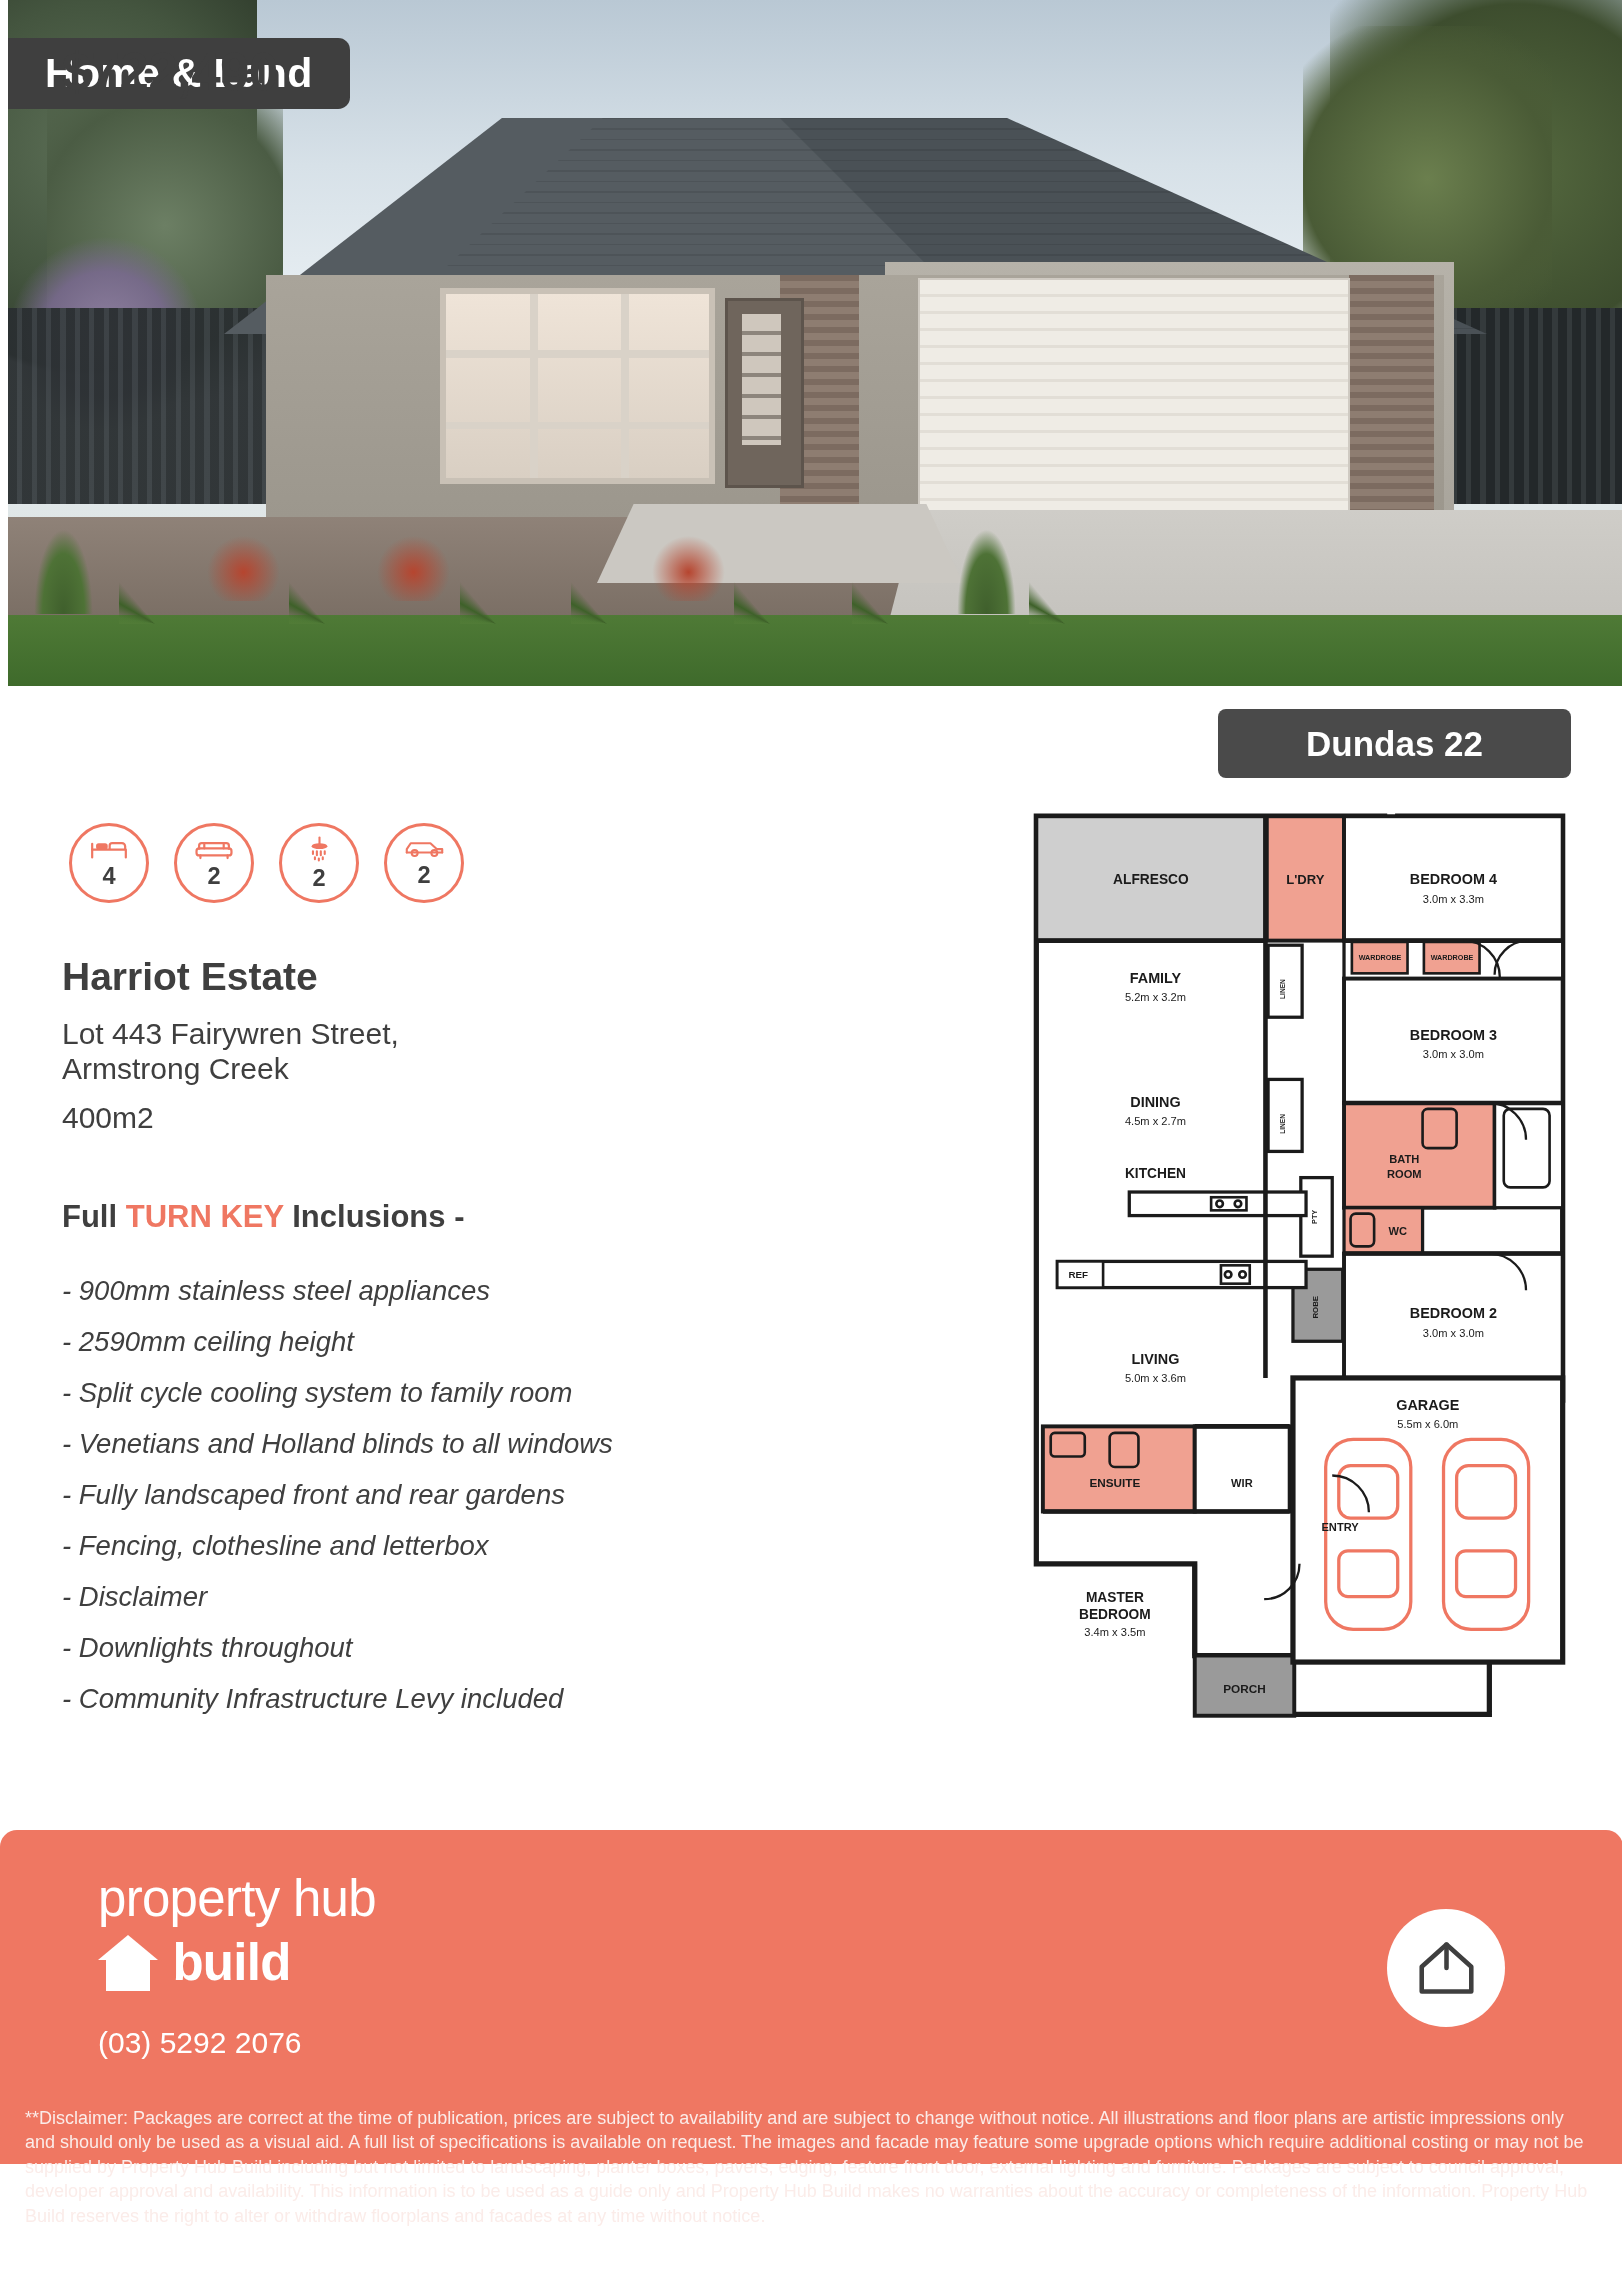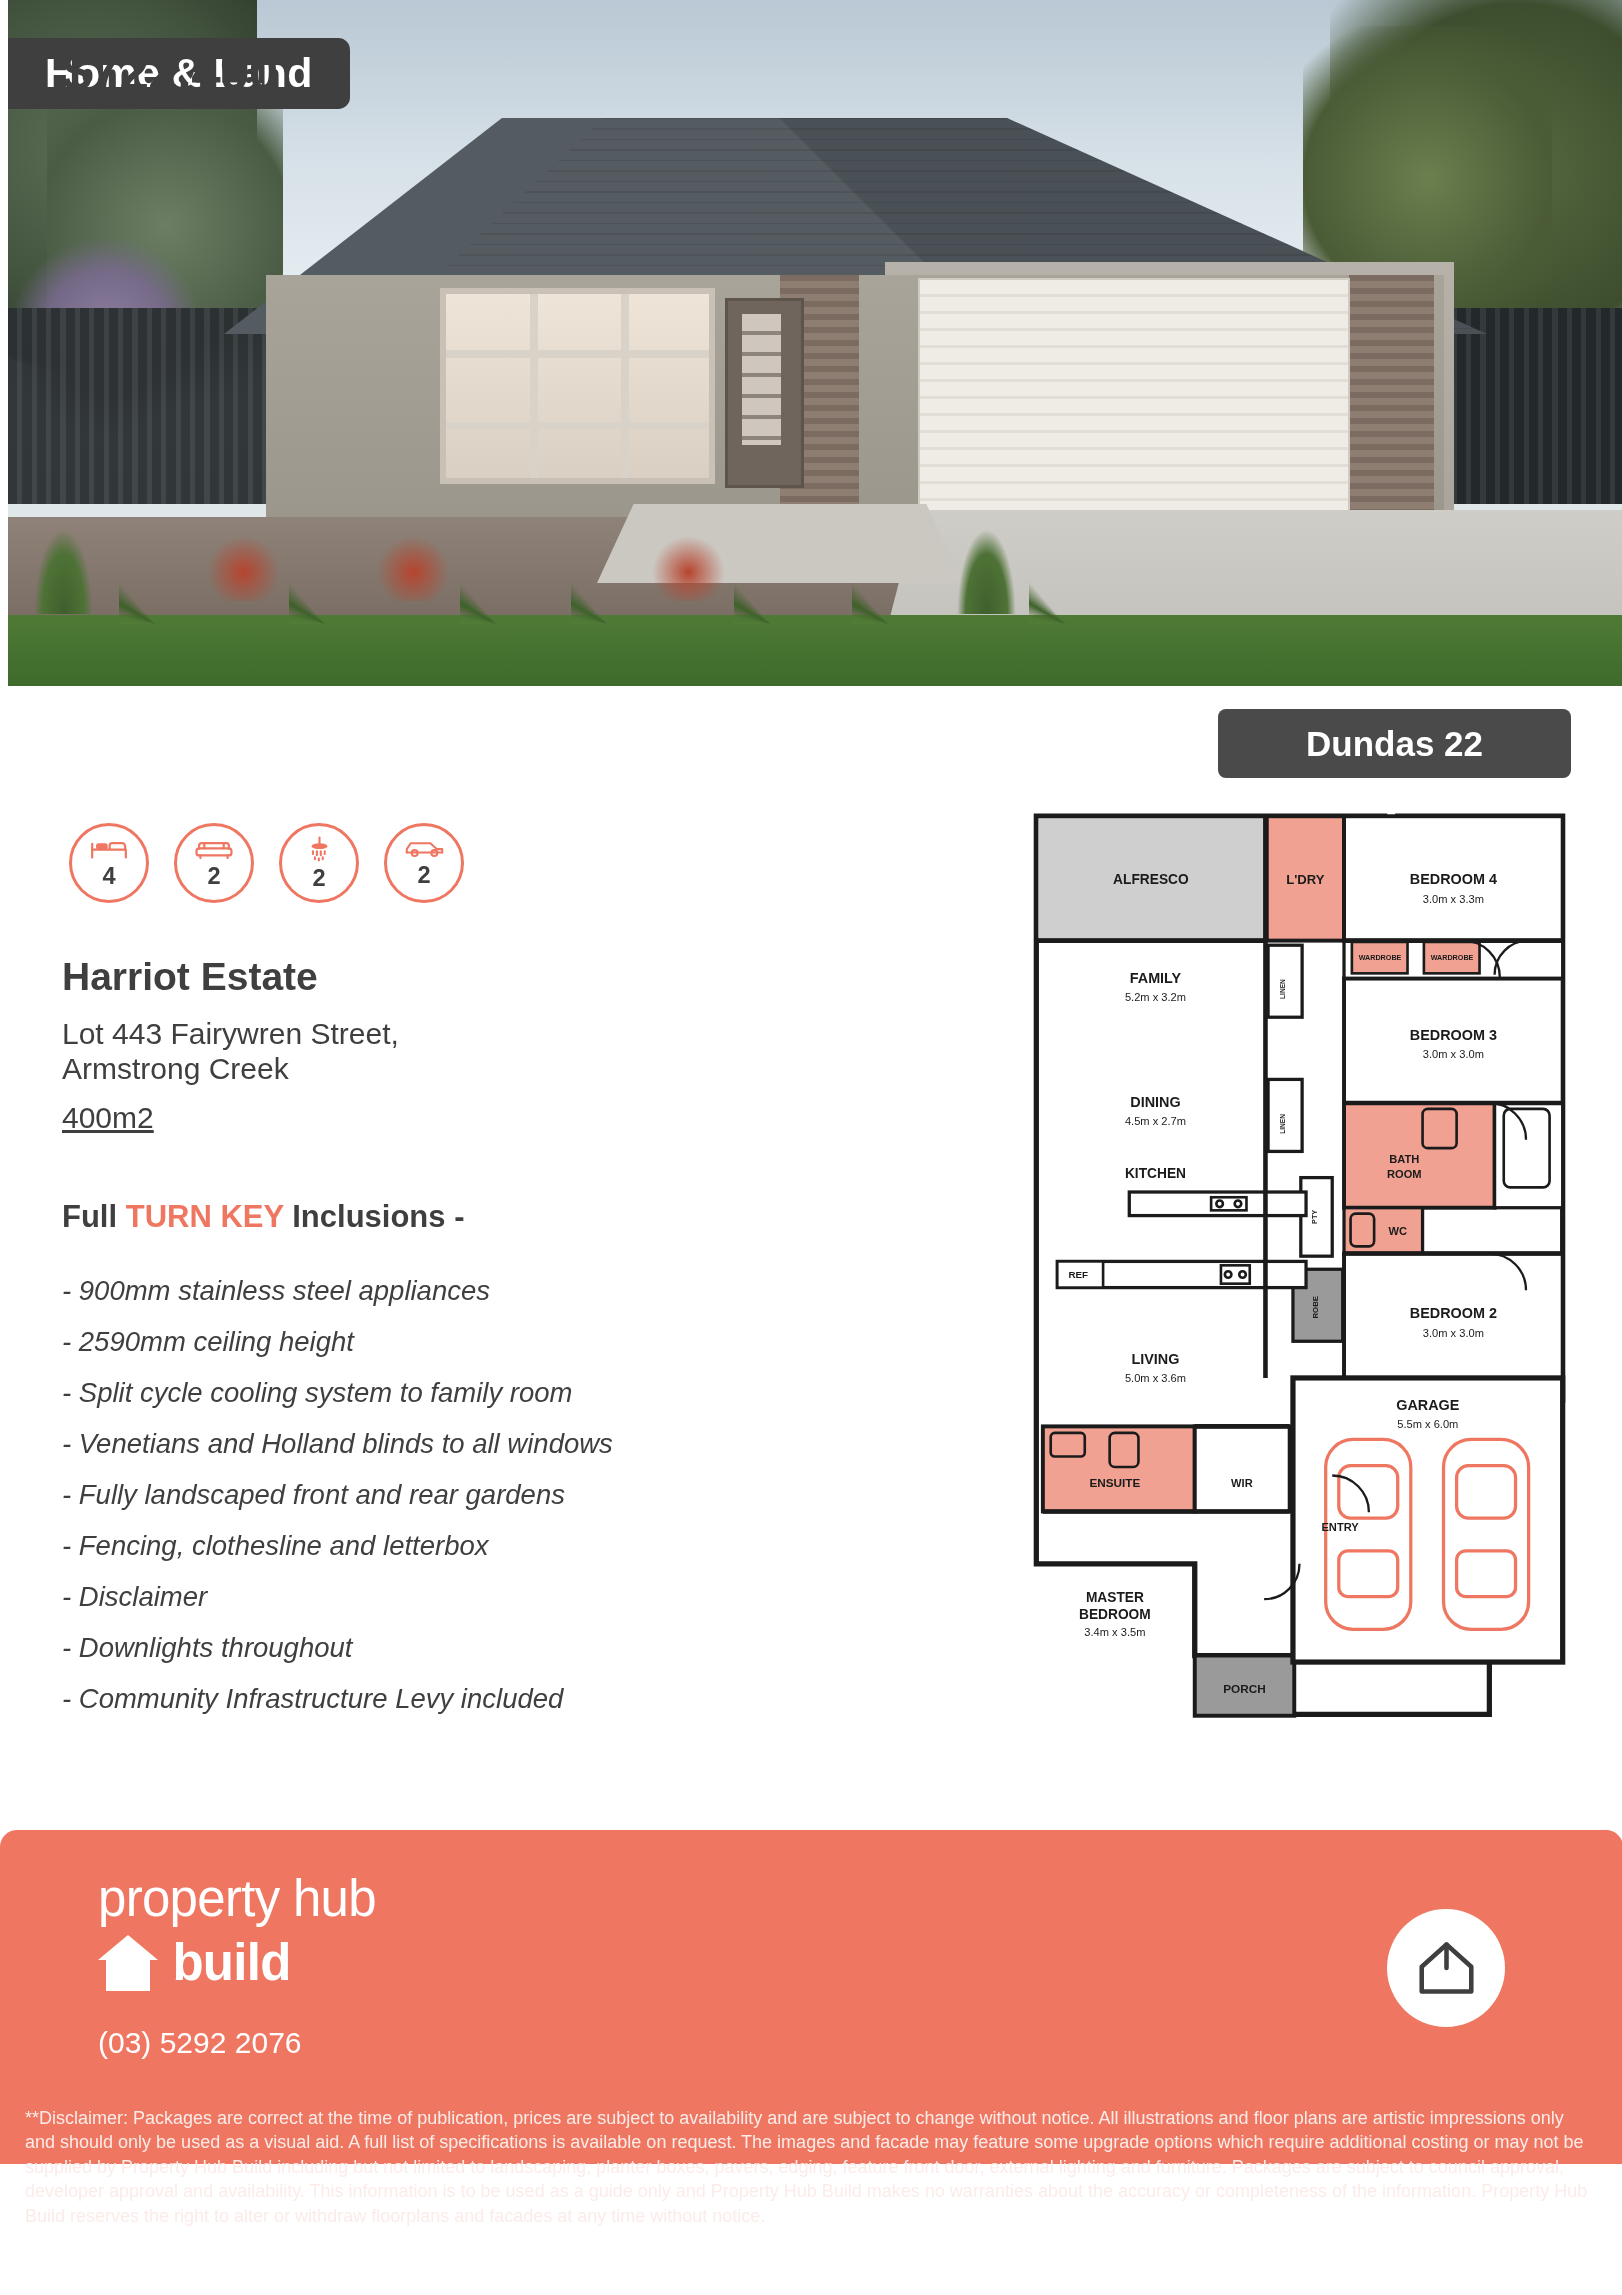--- a/index.html
+++ b/index.html
@@ -114,21 +114,21 @@
   .icons { position:absolute; left:69px; top:823px; display:flex; gap:25px; }
   .icon-circle {
     width:80px; height:80px; border-radius:50%; border:3.9px solid #ef7762;
     display:flex; flex-direction:column; align-items:center; justify-content:center; gap:1.3px;
   }
   .icon-circle .glyph { color:#ef7762; }
   .icon-circle .num { font-size:23.6px; font-weight:bold; color:#3f3f3f; line-height:1; margin-top:1.3px;}
 
   .estate { position:absolute; left:62px; top:955px; font-size:39px; font-weight:bold; color:#3f3f3f; }
   .addr { position:absolute; left:62px; top:1016px; font-size:30px; color:#3f3f3f; line-height:1.18; }
-  .size { position:absolute; left:62px; top:1101px; font-size:30px; color:#3f3f3f;text-decoration:underline; }
+  .size { position:absolute; left:62px; top:1101px; font-size:30px; color:#3f3f3f; }
 
   .incl-head { position:absolute; left:62px; top:1199px; font-size:31px; font-weight:bold; color:#3f3f3f; }
   .incl-head .tk { color:#ef7762; }
   .incl-list { position:absolute; left:62px; top:1275px; width:929px; }
   .incl-list li { list-style:none; font-size:27.5px; color:#3f3f3f; margin-bottom:19px;font-style:italic; }
 
   .plan-badge {
     position:absolute; right:52px; top:709px; width:353px; height:69px;
     background:#4a4a4a; color:#fff; border-radius:7.9px;
     display:flex; align-items:center; justify-content:center;

